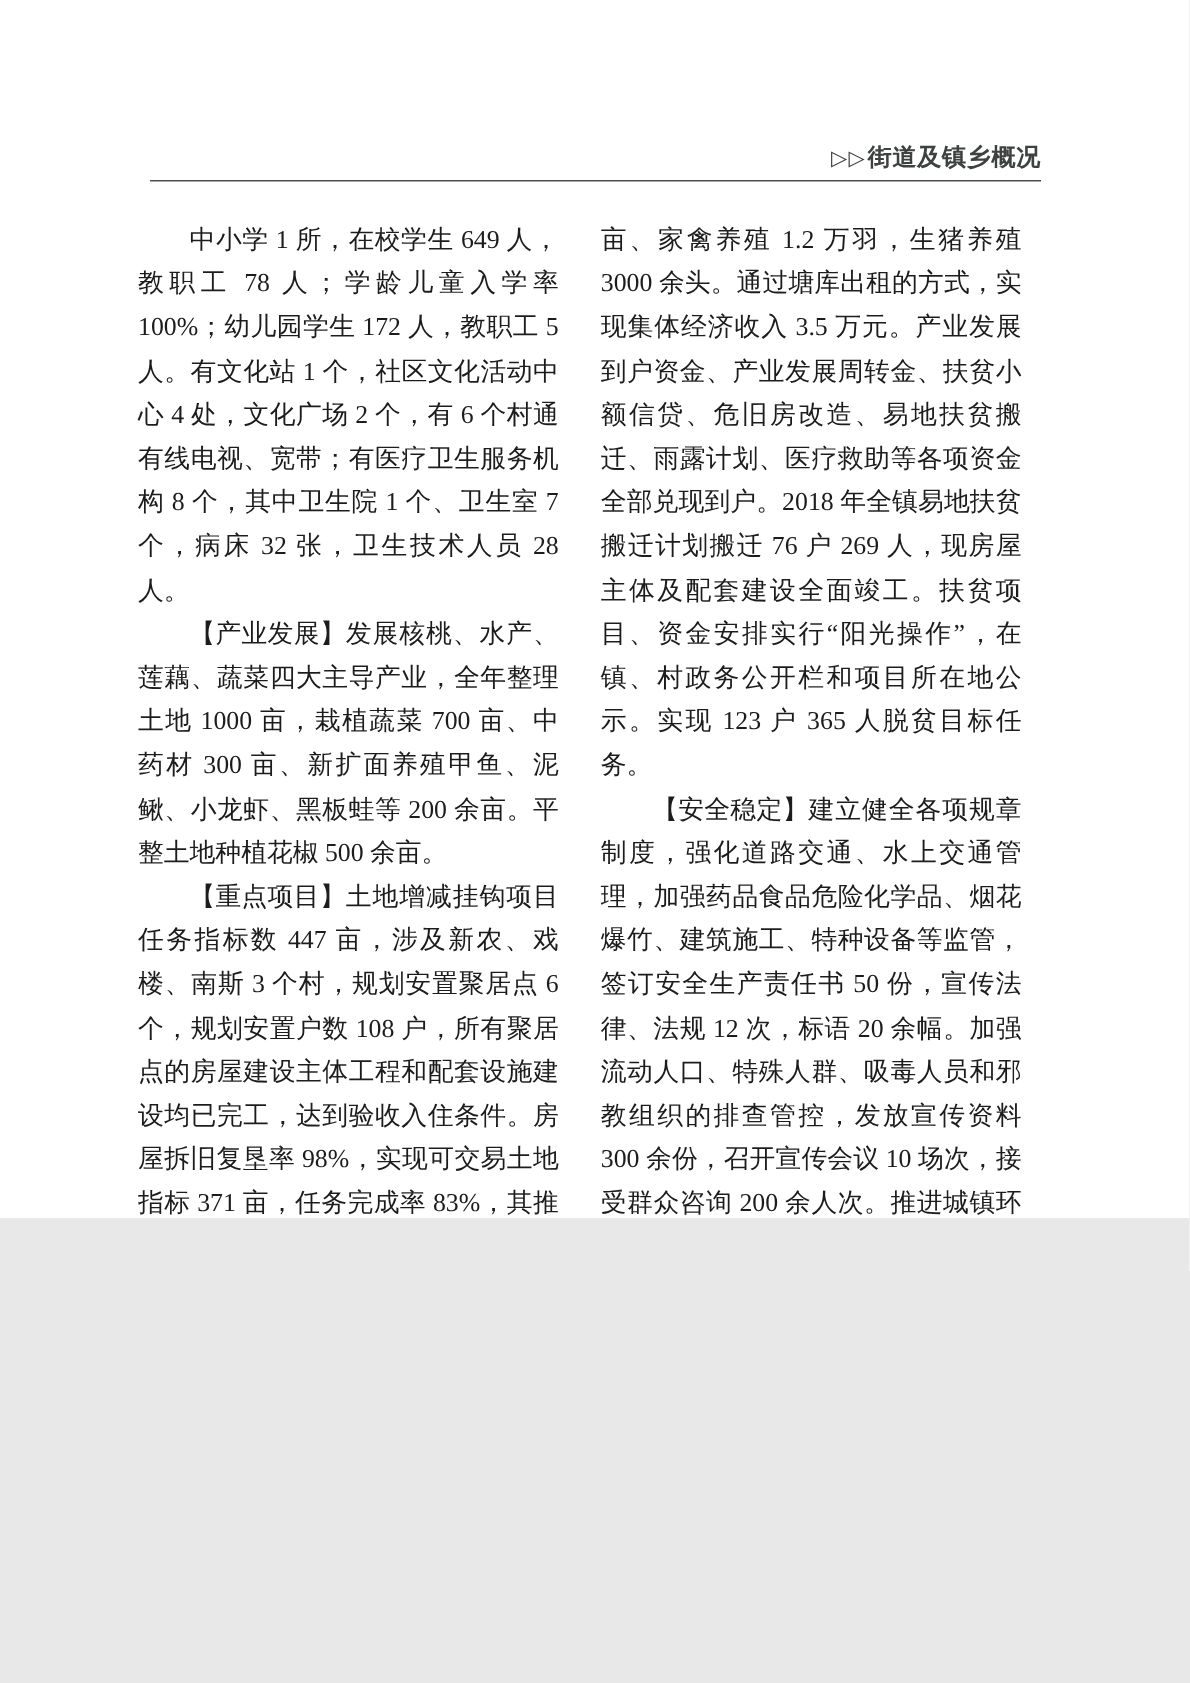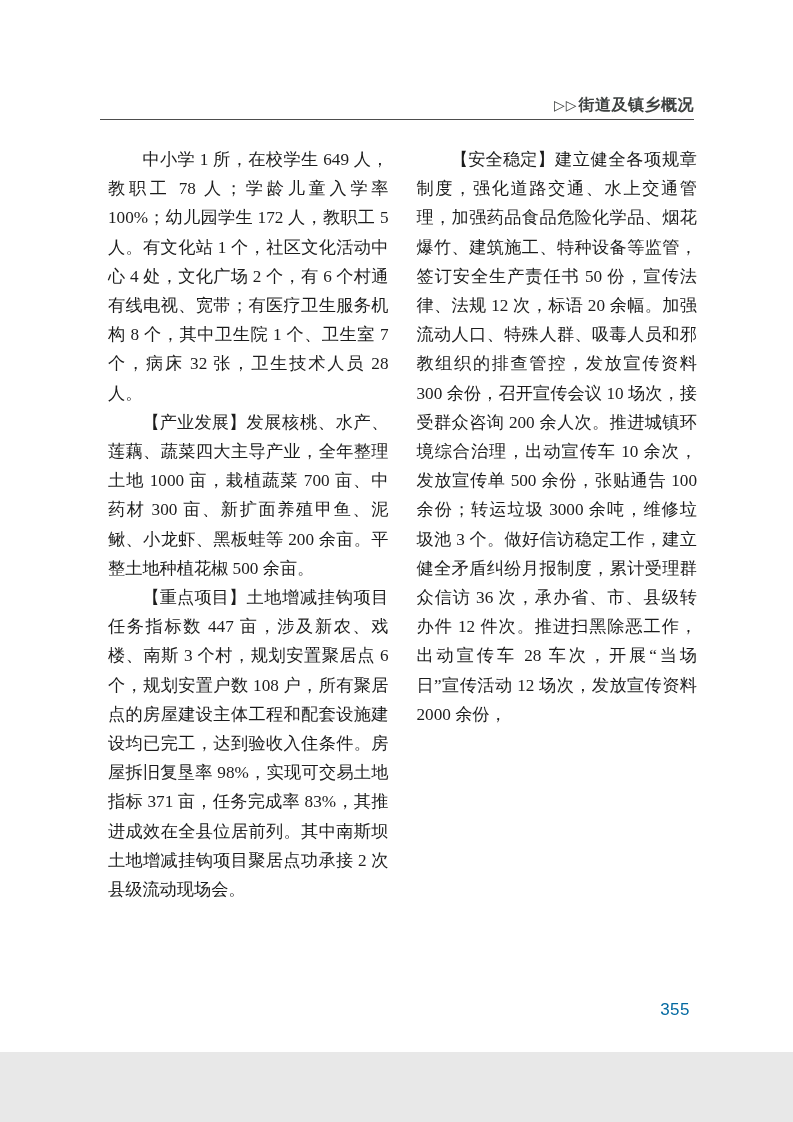--- a/index.html
+++ b/index.html
@@ -3,21 +3,21 @@
 <meta charset="utf-8">
 <style>
   html, body {
     margin: 0;
     padding: 0;
     background: #e8e8e8;
   }
   .page {
     position: relative;
     width: 793px;
-    height: 1052px;
+    height: 812px;
     background: #ffffff;
     margin: 0 auto;
     overflow: hidden;
     font-family: "Liberation Serif", "DejaVu Serif", serif;
     color: #1c1c1c;
   }
   
   .running-head {
     position: absolute;
     top: 94px;
@@ -43,21 +43,21 @@
   }
   .running-head-rule {
     border: none;
     border-top: 1.6px solid #4d4d4d;
     margin: 0;
   }
   
   .content {
     position: absolute;
     top: 145px;
-    left: 108px;
+    left: 92px;
     width: 589px;
     display: flex;
     gap: 28px;
   }
   .col {
     width: 282px;
     font-size: 17.2px;
     line-height: 29.2px;
     text-align: justify;
     text-justify: inter-ideograph;
@@ -100,20 +100,21 @@
 
   <div class="content">
 
     <div class="col">
       <p class="para"><span class="para-heading"></span><span>中小学 1 所，在校学生 649 人，教职工 78 人；学龄儿童入学率 100%；幼儿园学生 172 人，教职工 5 人。有文化站 1 个，社区文化活动中心 4 处，文化广场 2 个，有 6 个村通有线电视、宽带；有医疗卫生服务机构 8 个，其中卫生院 1 个、卫生室 7 个，病床 32 张，卫生技术人员 28 人。</span></p>
       <p class="para"><span class="para-heading">【产业发展】</span><span>发展核桃、水产、莲藕、蔬菜四大主导产业，全年整理土地 1000 亩，栽植蔬菜 700 亩、中药材 300 亩、新扩面养殖甲鱼、泥鳅、小龙虾、黑板蛙等 200 余亩。平整土地种植花椒 500 余亩。</span></p>
       <p class="para"><span class="para-heading">【重点项目】</span><span>土地增减挂钩项目任务指标数 447 亩，涉及新农、戏楼、南斯 3 个村，规划安置聚居点 6 个，规划安置户数 108 户，所有聚居点的房屋建设主体工程和配套设施建设均已完工，达到验收入住条件。房屋拆旧复垦率 98%，实现可交易土地指标 371 亩，任务完成率 83%，其推进成效在全县位居前列。其中南斯坝土地增减挂钩项目聚居点功承接 2 次县级流动现场会。</span></p>
     </div>
 
     <div class="col">
+      <p class="para cont"><span class="para-heading"></span><span>亩、家禽养殖 1.2 万羽，生猪养殖 3000 余头。通过塘库出租的方式，实现集体经济收入 3.5 万元。产业发展到户资金、产业发展周转金、扶贫小额信贷、危旧房改造、易地扶贫搬迁、雨露计划、医疗救助等各项资金全部兑现到户。2018 年全镇易地扶贫搬迁计划搬迁 76 户 269 人，现房屋主体及配套建设全面竣工。扶贫项目、资金安排实行“阳光操作”，在镇、村政务公开栏和项目所在地公示。实现 123 户 365 人脱贫目标任务。</span></p>
       <p class="para"><span class="para-heading">【安全稳定】</span><span>建立健全各项规章制度，强化道路交通、水上交通管理，加强药品食品危险化学品、烟花爆竹、建筑施工、特种设备等监管，签订安全生产责任书 50 份，宣传法律、法规 12 次，标语 20 余幅。加强流动人口、特殊人群、吸毒人员和邪教组织的排查管控，发放宣传资料 300 余份，召开宣传会议 10 场次，接受群众咨询 200 余人次。推进城镇环境综合治理，出动宣传车 10 余次，发放宣传单 500 余份，张贴通告 100 余份；转运垃圾 3000 余吨，维修垃圾池 3 个。做好信访稳定工作，建立健全矛盾纠纷月报制度，累计受理群众信访 36 次，承办省、市、县级转办件 12 件次。推进扫黑除恶工作，出动宣传车 28 车次，开展“当场日”宣传活动 12 场次，发放宣传资料 2000 余份，</span></p>
     </div>
 
   </div>
 
   <div class="page-number">355</div>
 
 </div>
 
 </body></html>

